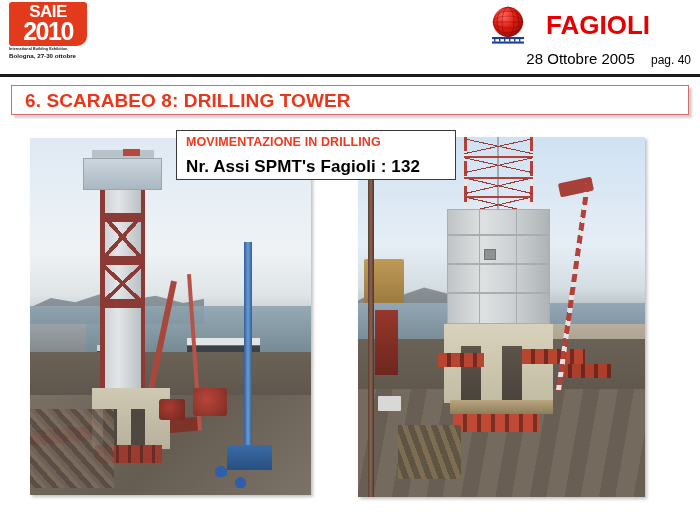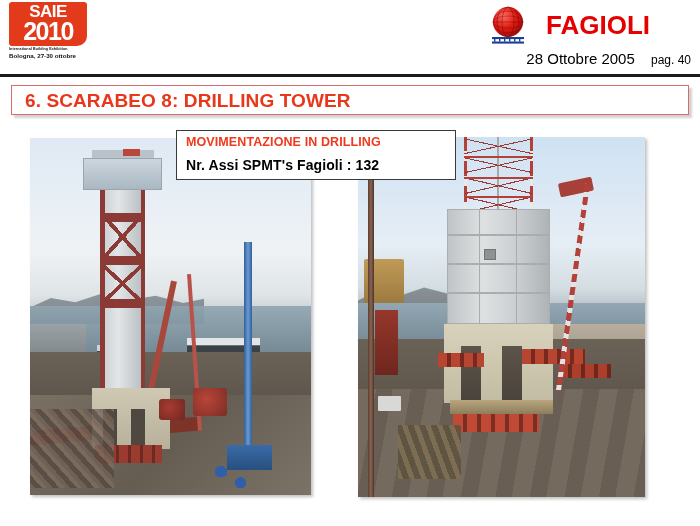--- a/index.html
+++ b/index.html
@@ -331,21 +331,21 @@
     left: 9px; top: 4px;
     font-size: 12.5px;
     font-weight: bold;
     color: #f1391c;
     letter-spacing: 0.1px;
     white-space: nowrap;
   }
   #caption-sub {
     position: absolute;
     left: 9px; top: 26px;
-    font-size: 14px;
+    font-size: 17px;
     font-weight: bold;
     color: #000000;
     letter-spacing: 0.1px;
     white-space: nowrap;
   }
 </style>
 </head>
 <body>
 
 <div id="header">

